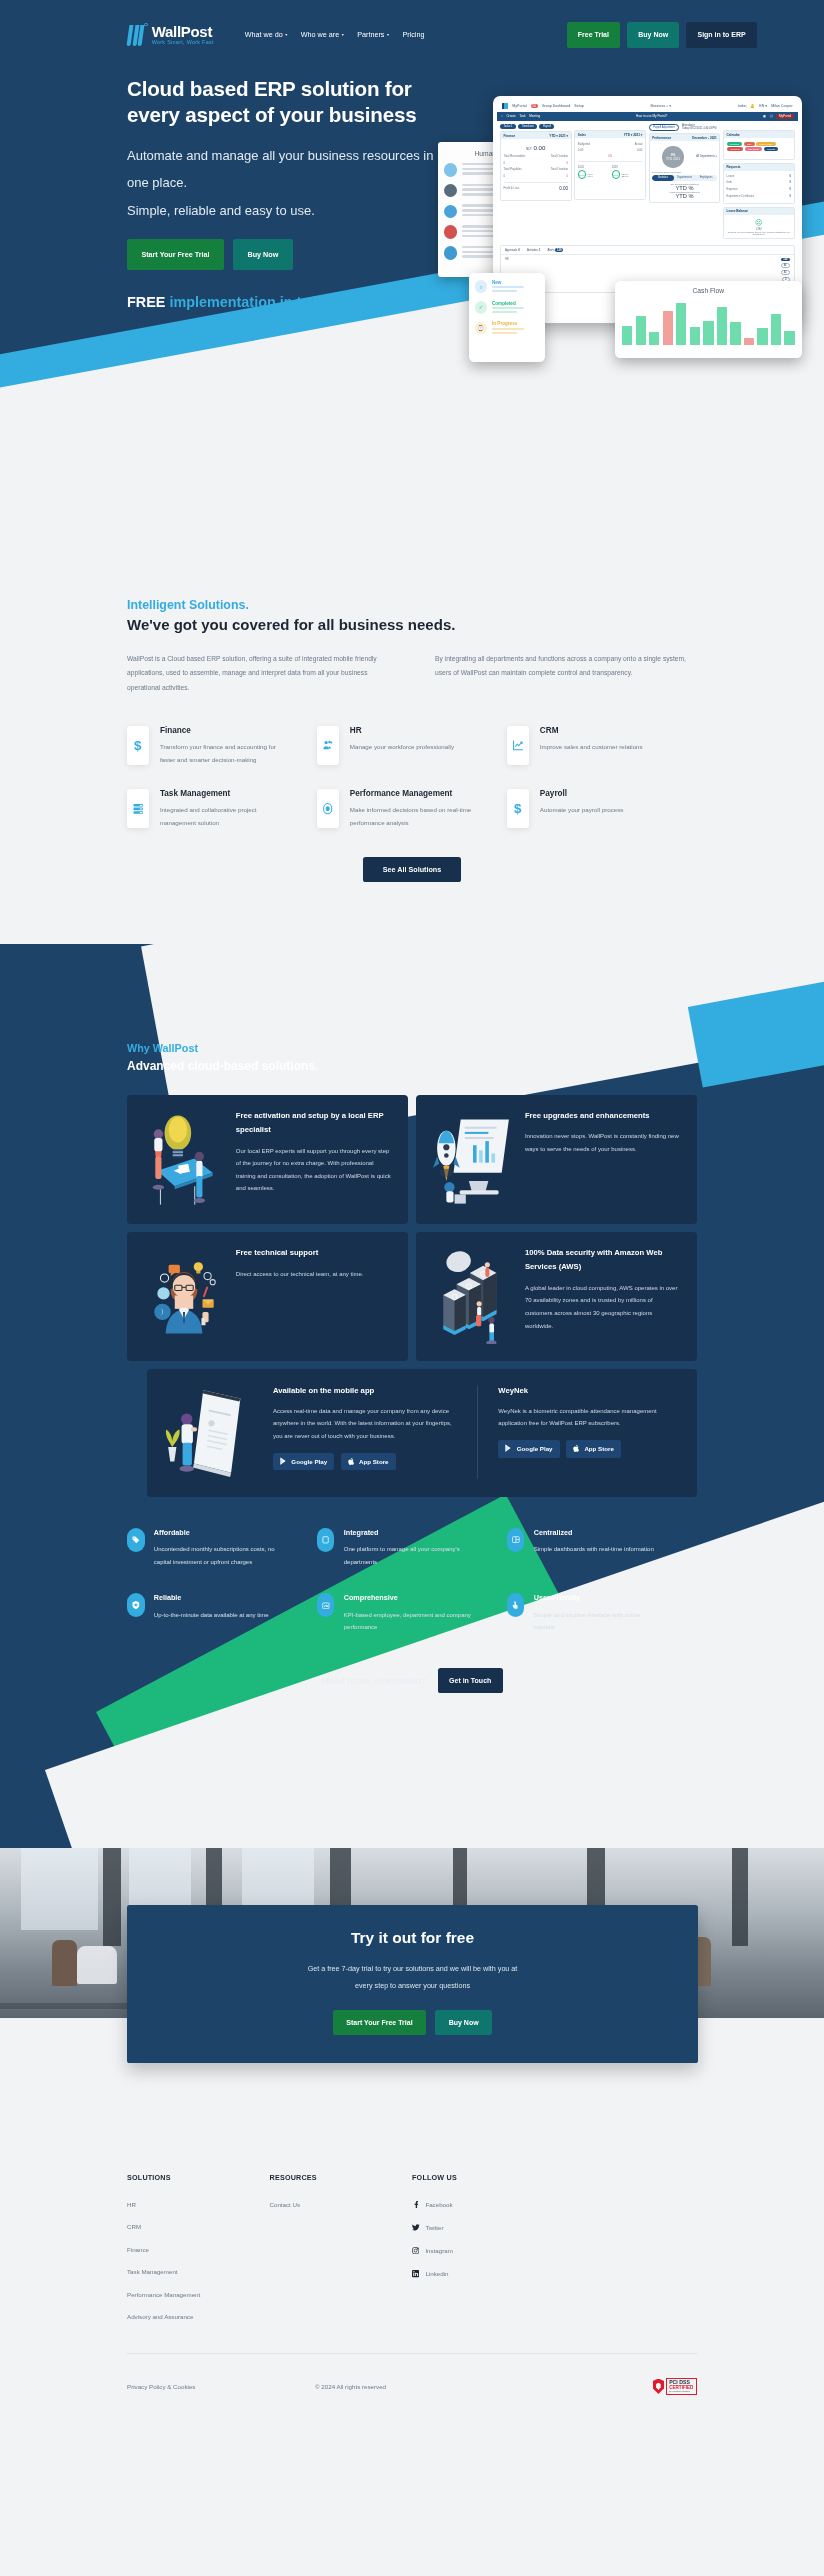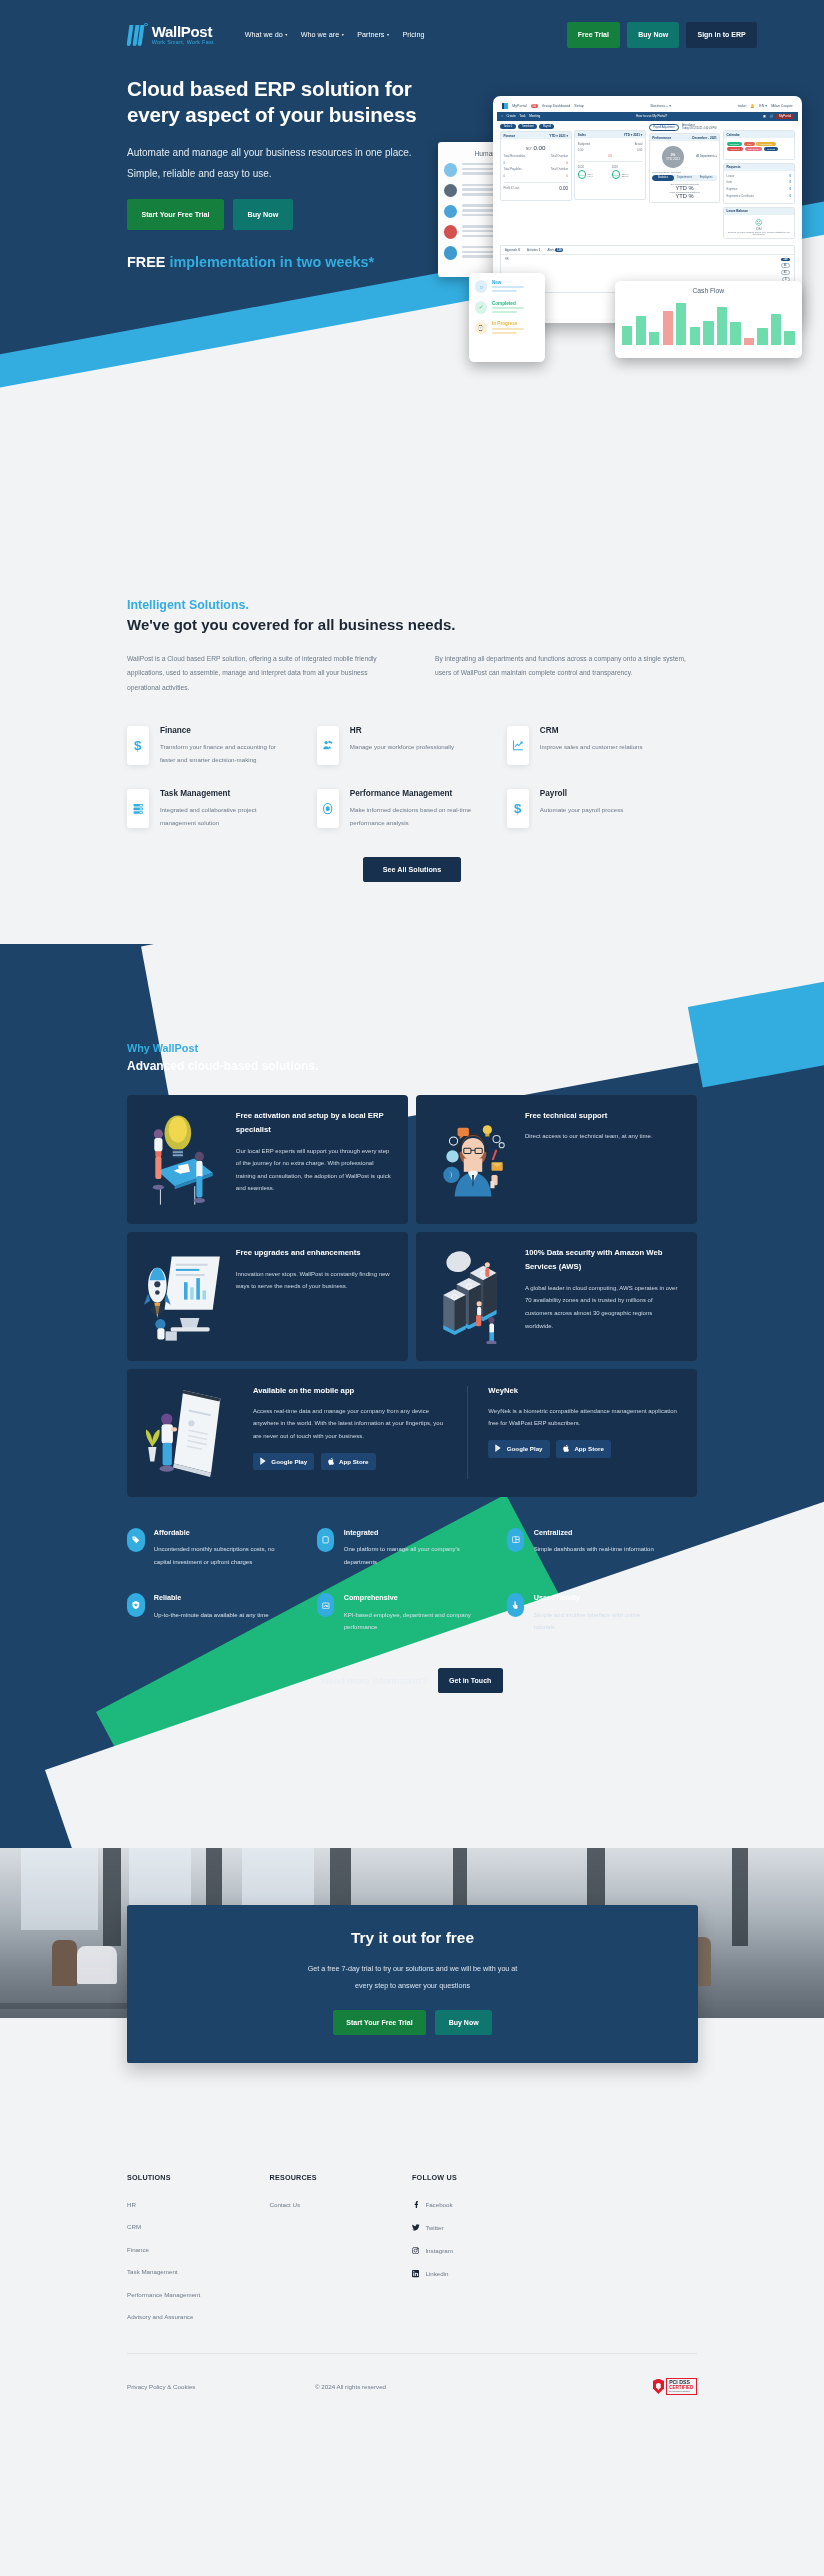--- a/index.html
+++ b/index.html
@@ -79,21 +79,21 @@
   .btn-dark { background: #16304d; }
 
   
   .hero-body { position: relative; z-index: 4; display: flex; padding: 15.5px 0 0 127px; }
   .hero-copy { width: 319px; padding-top: 10.3px; }
   .hero-title {
     color: #ffffff; font-size: 20.6px; line-height: 1.28; font-weight: bold;
     letter-spacing: -0.2px;
     font-family: "Liberation Sans Narrow","Liberation Sans", sans-serif;
   }
-  .hero-sub { color: #e3eaf1; font-size: 10px; line-height: 2.1; margin-top: 13.4px; }
+  .hero-sub { color: #e3eaf1; font-size: 13px; line-height: 2.1; margin-top: 13.4px; }
   .hero-btns { display: flex; gap: 9.3px; margin-top: 15.5px; }
   .hero-btn {
     border-radius: 2.6px; color: #fff; font-size: 7.2px; font-weight: bold;
     height: 31px; display: flex; align-items: center; justify-content: center;
     cursor: pointer; padding: 0 14.4px;
   }
   .hero-free { margin-top: 24px; font-size: 14.4px; font-weight: bold;
     font-family: "Liberation Sans Narrow","Liberation Sans", sans-serif; }
   .hero-free .w { color: #ffffff; }
   .hero-free .c { color: #33ade0; }
@@ -209,21 +209,21 @@
     width: calc(50% - 4.1px); background: #17304d; border-radius: 4.1px;
     padding: 14.4px 15.5px; display: flex; gap: 11.3px; min-height: 129px;
   }
   .why-art { width: 82px; flex: none; position: relative; }
   .why-card h4 { color: #fff; font-size: 7.7px; line-height: 1.85; margin-bottom: 7.2px;
     font-family: "Liberation Sans Narrow","Liberation Sans", sans-serif; }
   .why-card p { color: #cfdae5; font-size: 6px; line-height: 2.1; }
 
   .why-wide {
     width: 100%; background: #17304d; border-radius: 4.1px; padding: 17.5px 15.5px;
-    display: flex; gap: 12.4px; min-height: 118px;
+    display: flex; gap: 12.4px; min-height: 118px; margin-left: 20px;
   }
   .wide-cols { flex: 1; display: flex; gap: 0; }
   .wide-col { flex: 1; padding-right: 20.6px; }
   .wide-col.second { border-left: 0.5px solid #2c4a6b; padding-left: 20.6px; padding-right: 0; }
   .wide-col h4 { color: #fff; font-size: 7.7px; margin-bottom: 9.3px;
     font-family: "Liberation Sans Narrow","Liberation Sans", sans-serif; }
   .wide-col p { color: #cfdae5; font-size: 6px; line-height: 2.1; }
   .stores { display: flex; gap: 6.2px; margin-top: 10.3px; }
   .store-btn {
     background: #1f4672; border-radius: 2.6px; padding: 4.1px 7.2px; display: flex;
@@ -823,20 +823,52 @@
             <ellipse cx="30" cy="152" rx="11" ry="5" fill="#6c6794"></ellipse>
             <rect x="104" y="100" width="12" height="34" rx="5" fill="#f2f5f8"></rect>
             <circle cx="110" cy="92" r="9" fill="#5a4a6e"></circle>
             <rect x="104" y="130" width="12" height="42" rx="4" fill="#3ba8e0"></rect>
             <ellipse cx="110" cy="178" rx="11" ry="5" fill="#6c6794"></ellipse>
           </svg>
         </div>
         <div>
           <h4>Free activation and setup by a local ERP specialist</h4>
           <p>Our local ERP experts will support you through every step of the journey for no extra charge. With professional training and consultation, the adoption of WallPost is quick and seamless.</p>
+        </div>
+      </div>
+
+      <div class="why-card">
+        <div class="why-art">
+          <svg width="82" height="98" viewBox="0 0 160 190">
+            <polygon points="56,20 150,20 136,124 42,124" fill="#f2f5f8"></polygon>
+            <rect x="64" y="34" width="62" height="4" fill="#cfd8e2"></rect>
+            <rect x="64" y="44" width="46" height="4" fill="#3ba8e0"></rect>
+            <rect x="64" y="54" width="56" height="4" fill="#cfd8e2"></rect>
+            <rect x="80" y="70" width="7" height="34" fill="#3ba8e0"></rect>
+            <rect x="92" y="80" width="7" height="24" fill="#9fd8ea"></rect>
+            <rect x="104" y="62" width="7" height="42" fill="#3ba8e0"></rect>
+            <rect x="116" y="86" width="7" height="18" fill="#9fd8ea"></rect>
+            <polygon points="72,140 110,140 104,162 78,162" fill="#cfd8e2"></polygon>
+            <rect x="54" y="158" width="76" height="8" rx="3" fill="#e3e8ee"></rect>
+            <path d="M28 42c10 0 18 14 18 34s-8 34-18 34-18-14-18-34 8-34 18-34z" fill="#f2f5f8"></path>
+            <path d="M28 42c7 0 13 10 15 24H13c2-14 8-24 15-24z" fill="#3ba8e0"></path>
+            <circle cx="28" cy="74" r="6" fill="#2b3d4f"></circle>
+            <circle cx="28" cy="90" r="4.5" fill="#2b3d4f"></circle>
+            <polygon points="10,92 2,114 14,106" fill="#2f7fb8"></polygon>
+            <polygon points="46,92 54,114 42,106" fill="#2f7fb8"></polygon>
+            <polygon points="22,110 28,140 34,110" fill="#f0a83c"></polygon>
+            <ellipse cx="28" cy="124" rx="14" ry="8" fill="#2b3d4f" opacity=".55"></ellipse>
+            <circle cx="34" cy="152" r="10" fill="#2f7fb8"></circle>
+            <rect x="28" y="160" width="14" height="22" rx="4" fill="#f2f5f8"></rect>
+            <rect x="44" y="166" width="22" height="18" fill="#cfd8e2"></rect>
+          </svg>
+        </div>
+        <div>
+          <h4>Free upgrades and enhancements</h4>
+          <p>Innovation never stops. WallPost is constantly finding new ways to serve the needs of your business.</p>
         </div>
       </div>
 
       <div class="why-card">
         <div class="why-art">
           <svg width="82" height="98" viewBox="0 0 160 190">
             <circle cx="80" cy="86" r="26" fill="#9e5a3c"></circle>
             <rect x="62" y="96" width="36" height="26" fill="#f3cdb4"></rect>
             <path d="M44 170c2-30 17-46 36-46s34 16 36 46z" fill="#2f7fb8"></path>
             <polygon points="70,124 80,142 90,124 86,120 74,120" fill="#f2f5f8"></polygon>
@@ -862,52 +894,20 @@
             <polygon points="116,104 127,113 138,104" fill="#f0c060"></polygon>
             <circle cx="38" cy="128" r="16" fill="#2f7fb8"></circle>
             <path d="M34 120q8 8 0 16q10-8 0-16z" fill="#f2f5f8"></path>
             <rect x="116" y="128" width="12" height="20" rx="3" fill="#f3cdb4"></rect>
             <rect x="114" y="140" width="8" height="14" fill="#e8e2d8"></rect>
           </svg>
         </div>
         <div>
           <h4>Free technical support</h4>
           <p>Direct access to our technical team, at any time.</p>
-        </div>
-      </div>
-
-      <div class="why-card">
-        <div class="why-art">
-          <svg width="82" height="98" viewBox="0 0 160 190">
-            <polygon points="56,20 150,20 136,124 42,124" fill="#f2f5f8"></polygon>
-            <rect x="64" y="34" width="62" height="4" fill="#cfd8e2"></rect>
-            <rect x="64" y="44" width="46" height="4" fill="#3ba8e0"></rect>
-            <rect x="64" y="54" width="56" height="4" fill="#cfd8e2"></rect>
-            <rect x="80" y="70" width="7" height="34" fill="#3ba8e0"></rect>
-            <rect x="92" y="80" width="7" height="24" fill="#9fd8ea"></rect>
-            <rect x="104" y="62" width="7" height="42" fill="#3ba8e0"></rect>
-            <rect x="116" y="86" width="7" height="18" fill="#9fd8ea"></rect>
-            <polygon points="72,140 110,140 104,162 78,162" fill="#cfd8e2"></polygon>
-            <rect x="54" y="158" width="76" height="8" rx="3" fill="#e3e8ee"></rect>
-            <path d="M28 42c10 0 18 14 18 34s-8 34-18 34-18-14-18-34 8-34 18-34z" fill="#f2f5f8"></path>
-            <path d="M28 42c7 0 13 10 15 24H13c2-14 8-24 15-24z" fill="#3ba8e0"></path>
-            <circle cx="28" cy="74" r="6" fill="#2b3d4f"></circle>
-            <circle cx="28" cy="90" r="4.5" fill="#2b3d4f"></circle>
-            <polygon points="10,92 2,114 14,106" fill="#2f7fb8"></polygon>
-            <polygon points="46,92 54,114 42,106" fill="#2f7fb8"></polygon>
-            <polygon points="22,110 28,140 34,110" fill="#f0a83c"></polygon>
-            <ellipse cx="28" cy="124" rx="14" ry="8" fill="#2b3d4f" opacity=".55"></ellipse>
-            <circle cx="34" cy="152" r="10" fill="#2f7fb8"></circle>
-            <rect x="28" y="160" width="14" height="22" rx="4" fill="#f2f5f8"></rect>
-            <rect x="44" y="166" width="22" height="18" fill="#cfd8e2"></rect>
-          </svg>
-        </div>
-        <div>
-          <h4>Free upgrades and enhancements</h4>
-          <p>Innovation never stops. WallPost is constantly finding new ways to serve the needs of your business.</p>
         </div>
       </div>
 
       <div class="why-card">
         <div class="why-art">
           <svg width="82" height="98" viewBox="0 0 160 190">
             <ellipse cx="52" cy="30" rx="24" ry="20" fill="#dfe4ea" transform="rotate(-14 52 30)"></ellipse>
             <g>
               <polygon points="100,38 126,52 126,128 100,142 74,128 74,52" fill="#3c4b5c"></polygon>
               <polygon points="100,38 126,52 100,66 74,52" fill="#e3e8ee"></polygon>

